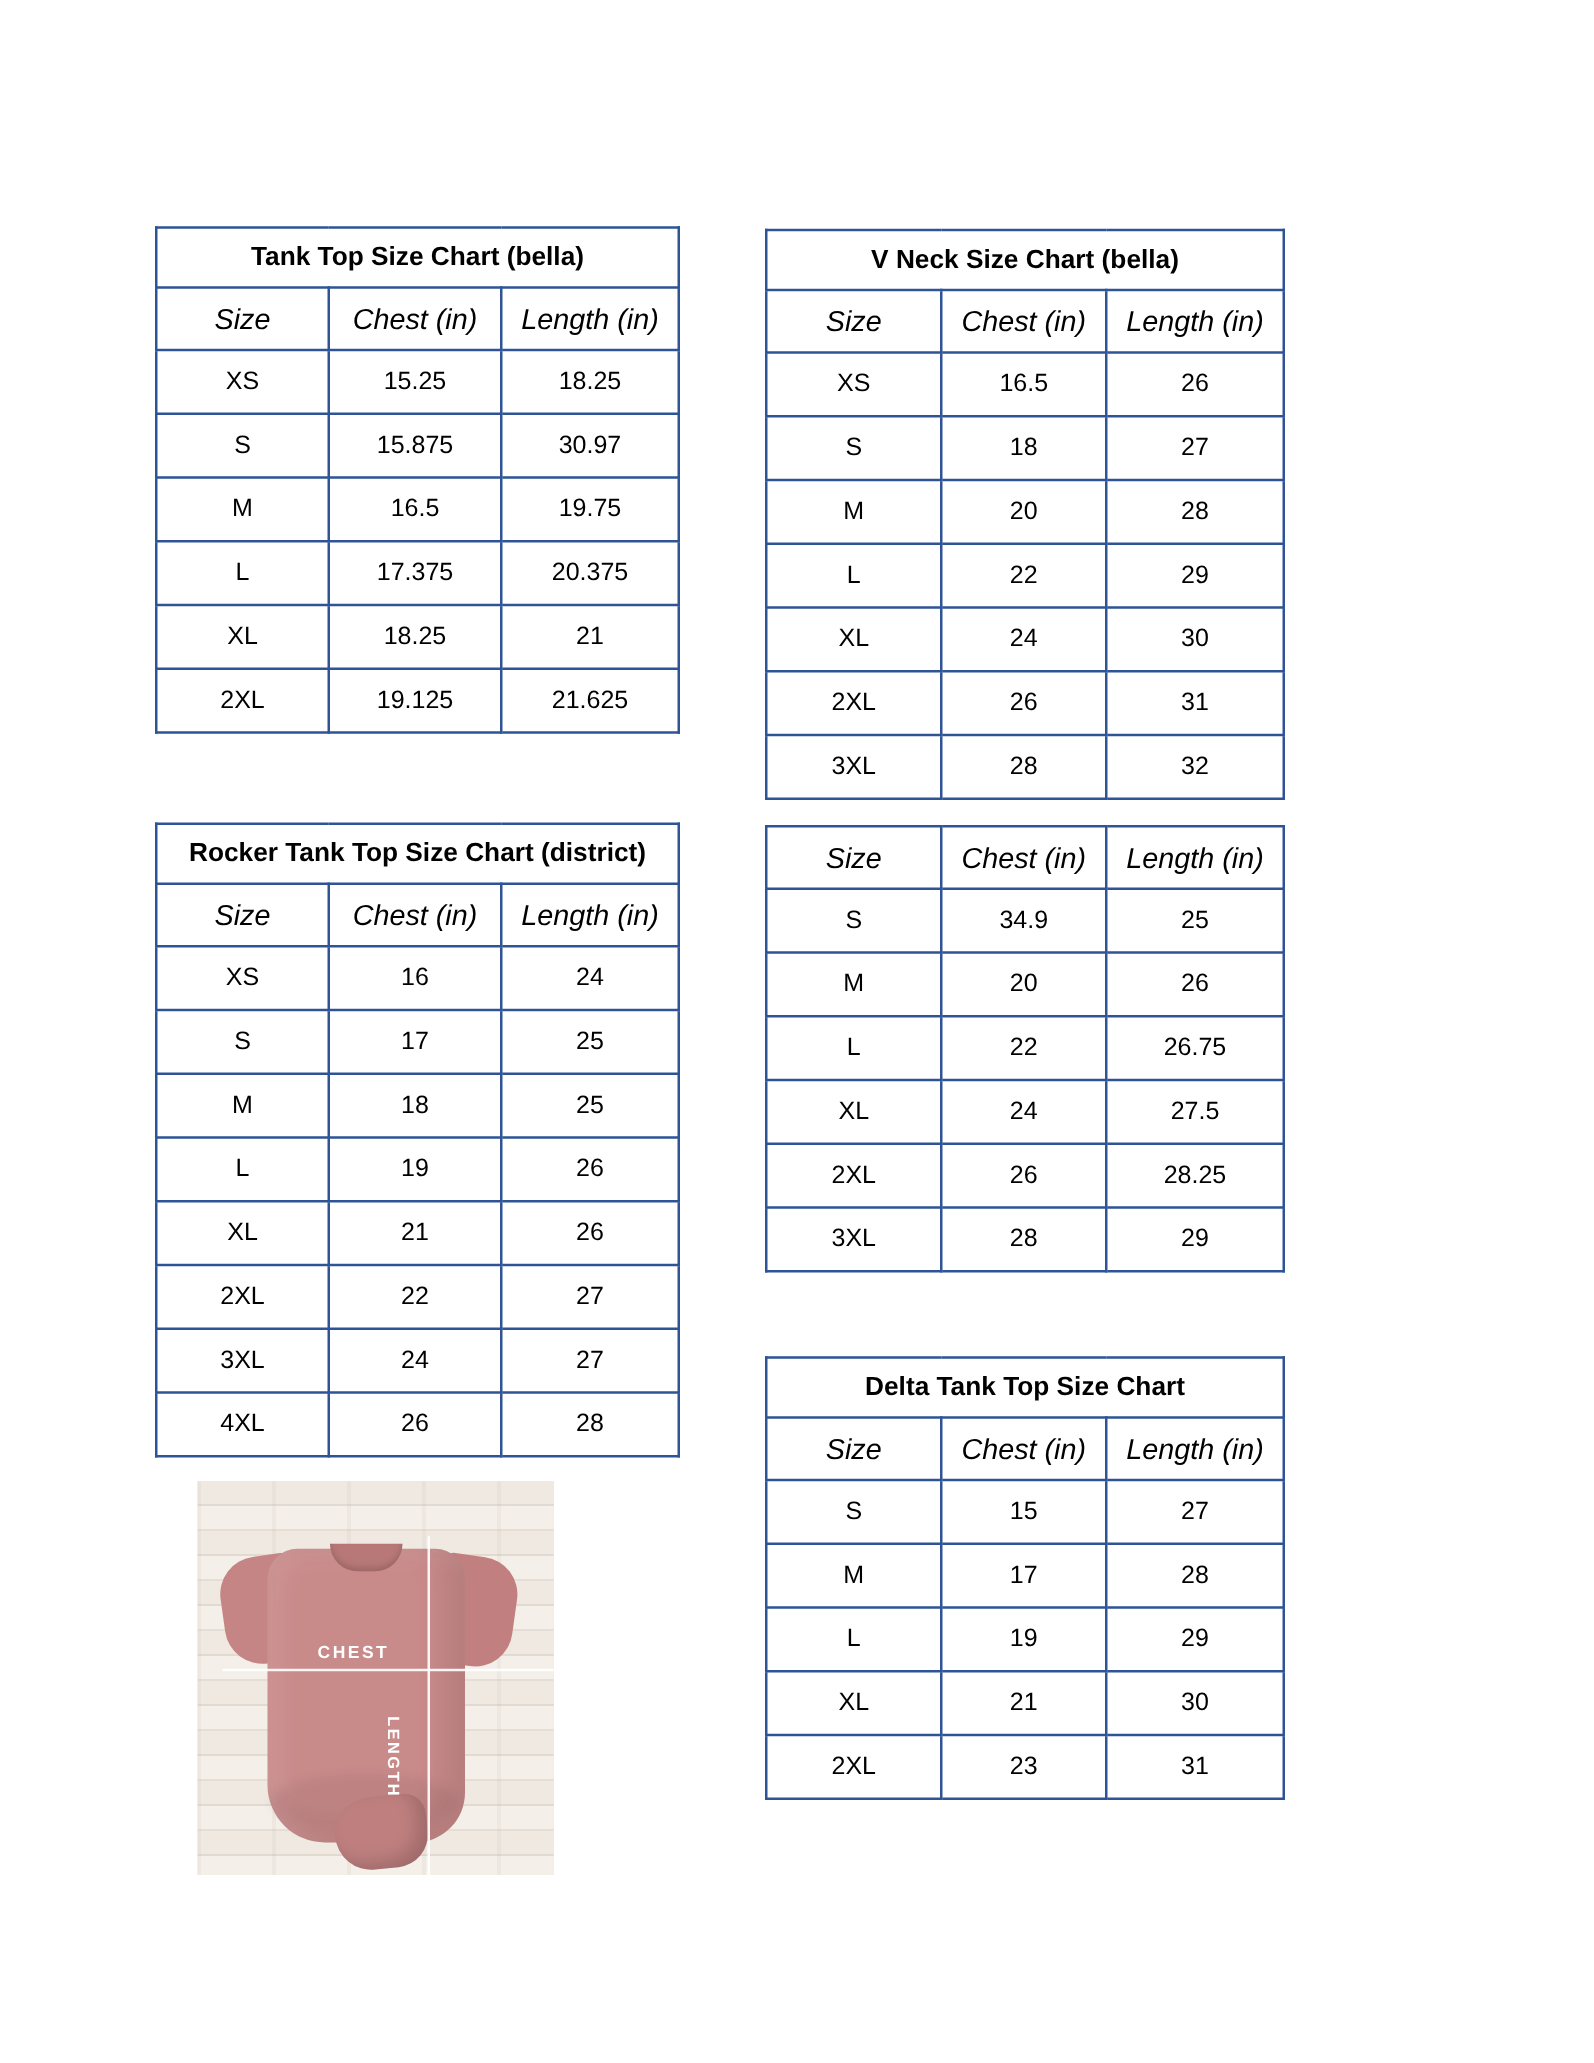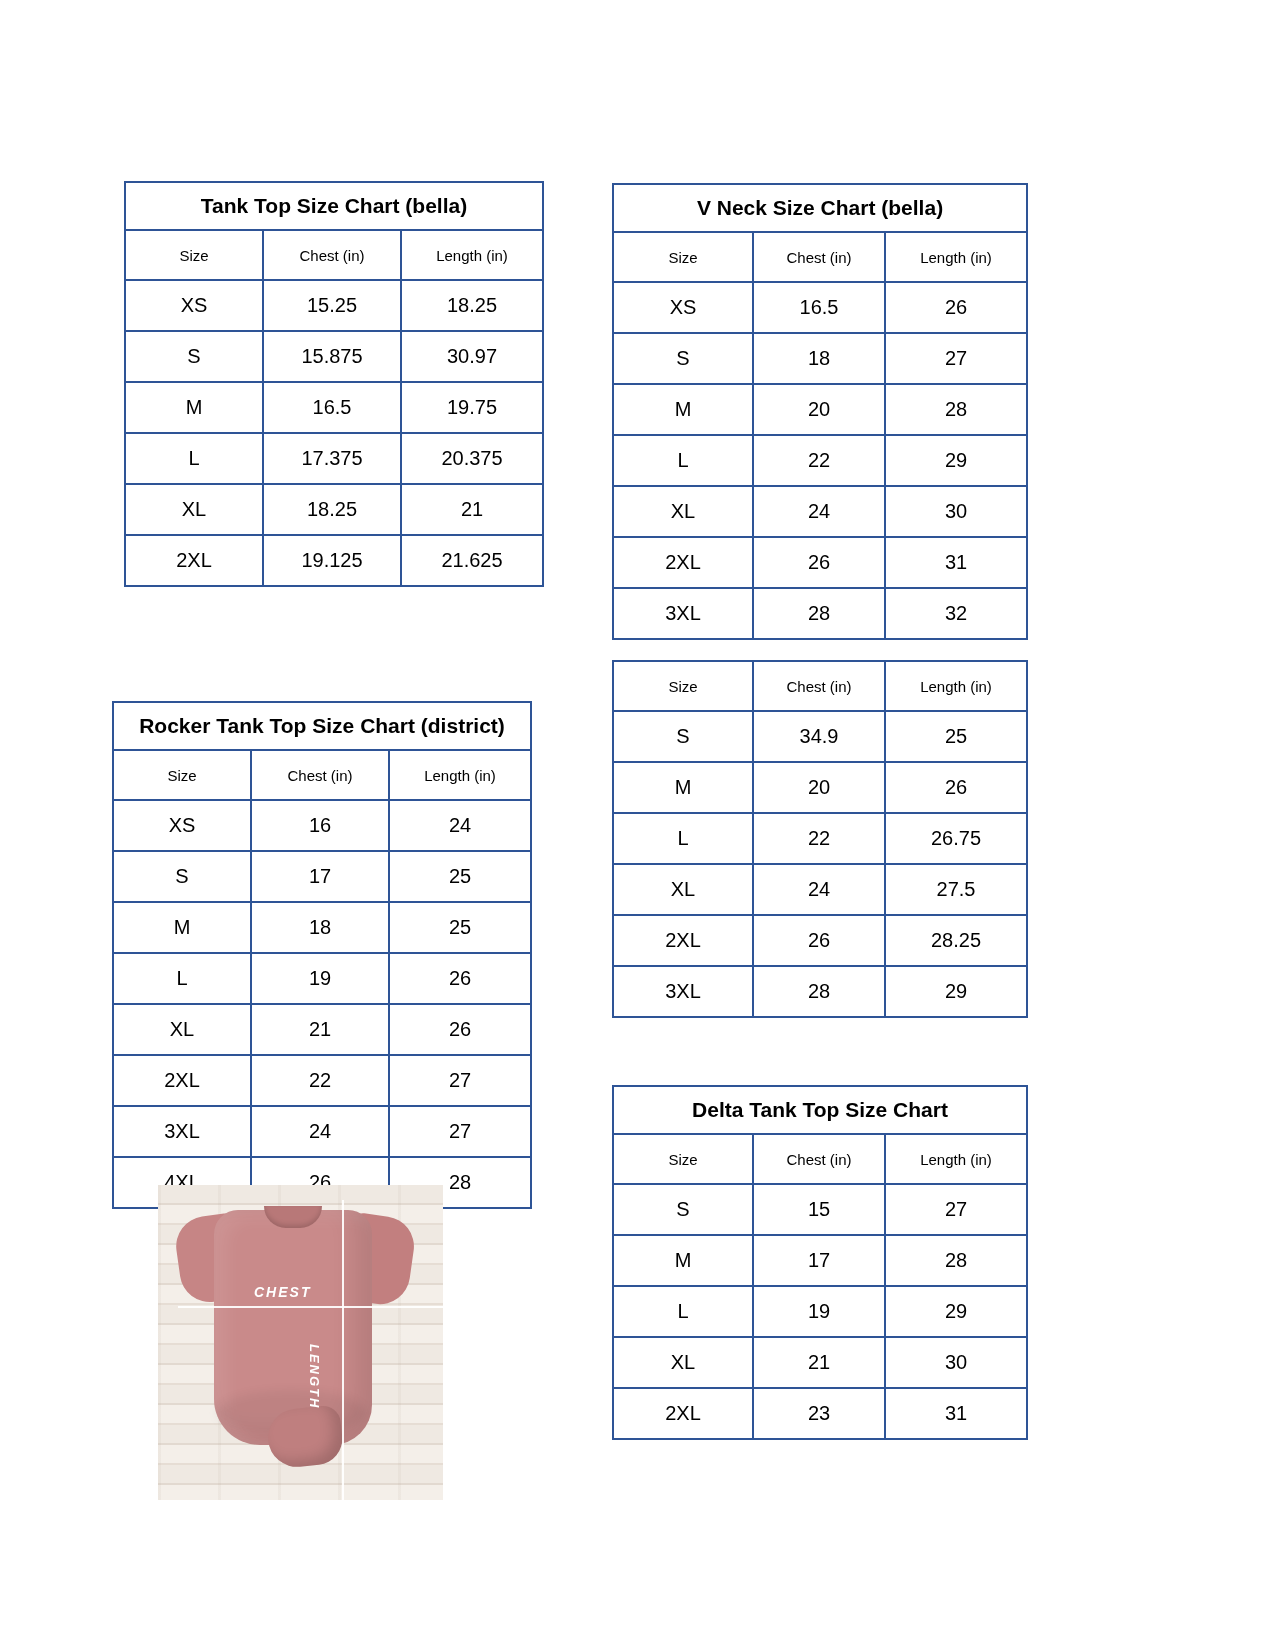--- a/index.html
+++ b/index.html
@@ -36,39 +36,40 @@
     color: #000;
     padding: 0;
   }
   .chart .title-cell {
     font-weight: bold;
     font-size: 21px;
     height: 46px;
   }
   .chart .head-cell {
     height: 48px;
-    font-size: 15px;
+    font-size: 23px;
+    font-style: italic;
   }
   .chart .body-cell {
     height: 49px;
     font-size: 20px;
   }
 
   
   .col-size { width: 138px; }
   .col-chest { width: 138px; }
   .col-length { width: 142px; }
 
   .col-size-b { width: 140px; }
   .col-chest-b { width: 132px; }
   .col-length-b { width: 142px; }
 
   
   #tank-top-chart { left: 124px; top: 181px; }
-  #rocker-chart   { left: 112px; top: 658px; margin-top: 43px; }
+  #rocker-chart   { left: 124px; top: 658px; }
   #vneck-chart    { left: 612px; top: 183px; }
   #relaxed-chart  { left: 612px; top: 660px; }
   #delta-chart    { left: 612px; top: 1085px; }
 
   
   .photo {
     position: absolute;
     left: 158px;
     top: 1185px;
     width: 285px;
@@ -101,24 +102,23 @@
         90deg,
         rgba(180,165,150,0.10) 0px,
         rgba(180,165,150,0.10) 3px,
         rgba(255,255,255,0) 3px,
         rgba(255,255,255,0) 60px
       );
   }
   .shirt {
     position: absolute;
     left: 14px;
-    top: 9px;
+    top: 38px;
     width: 258px;
     height: 276px;
-    font-style: italic;
   }
   .shirt .body {
     position: absolute;
     left: 42px;
     top: 16px;
     width: 158px;
     height: 235px;
     background: #c98a8a;
     border-radius: 24px 24px 40px 46px;
     box-shadow: inset -16px -10px 26px rgba(0,0,0,0.10),

